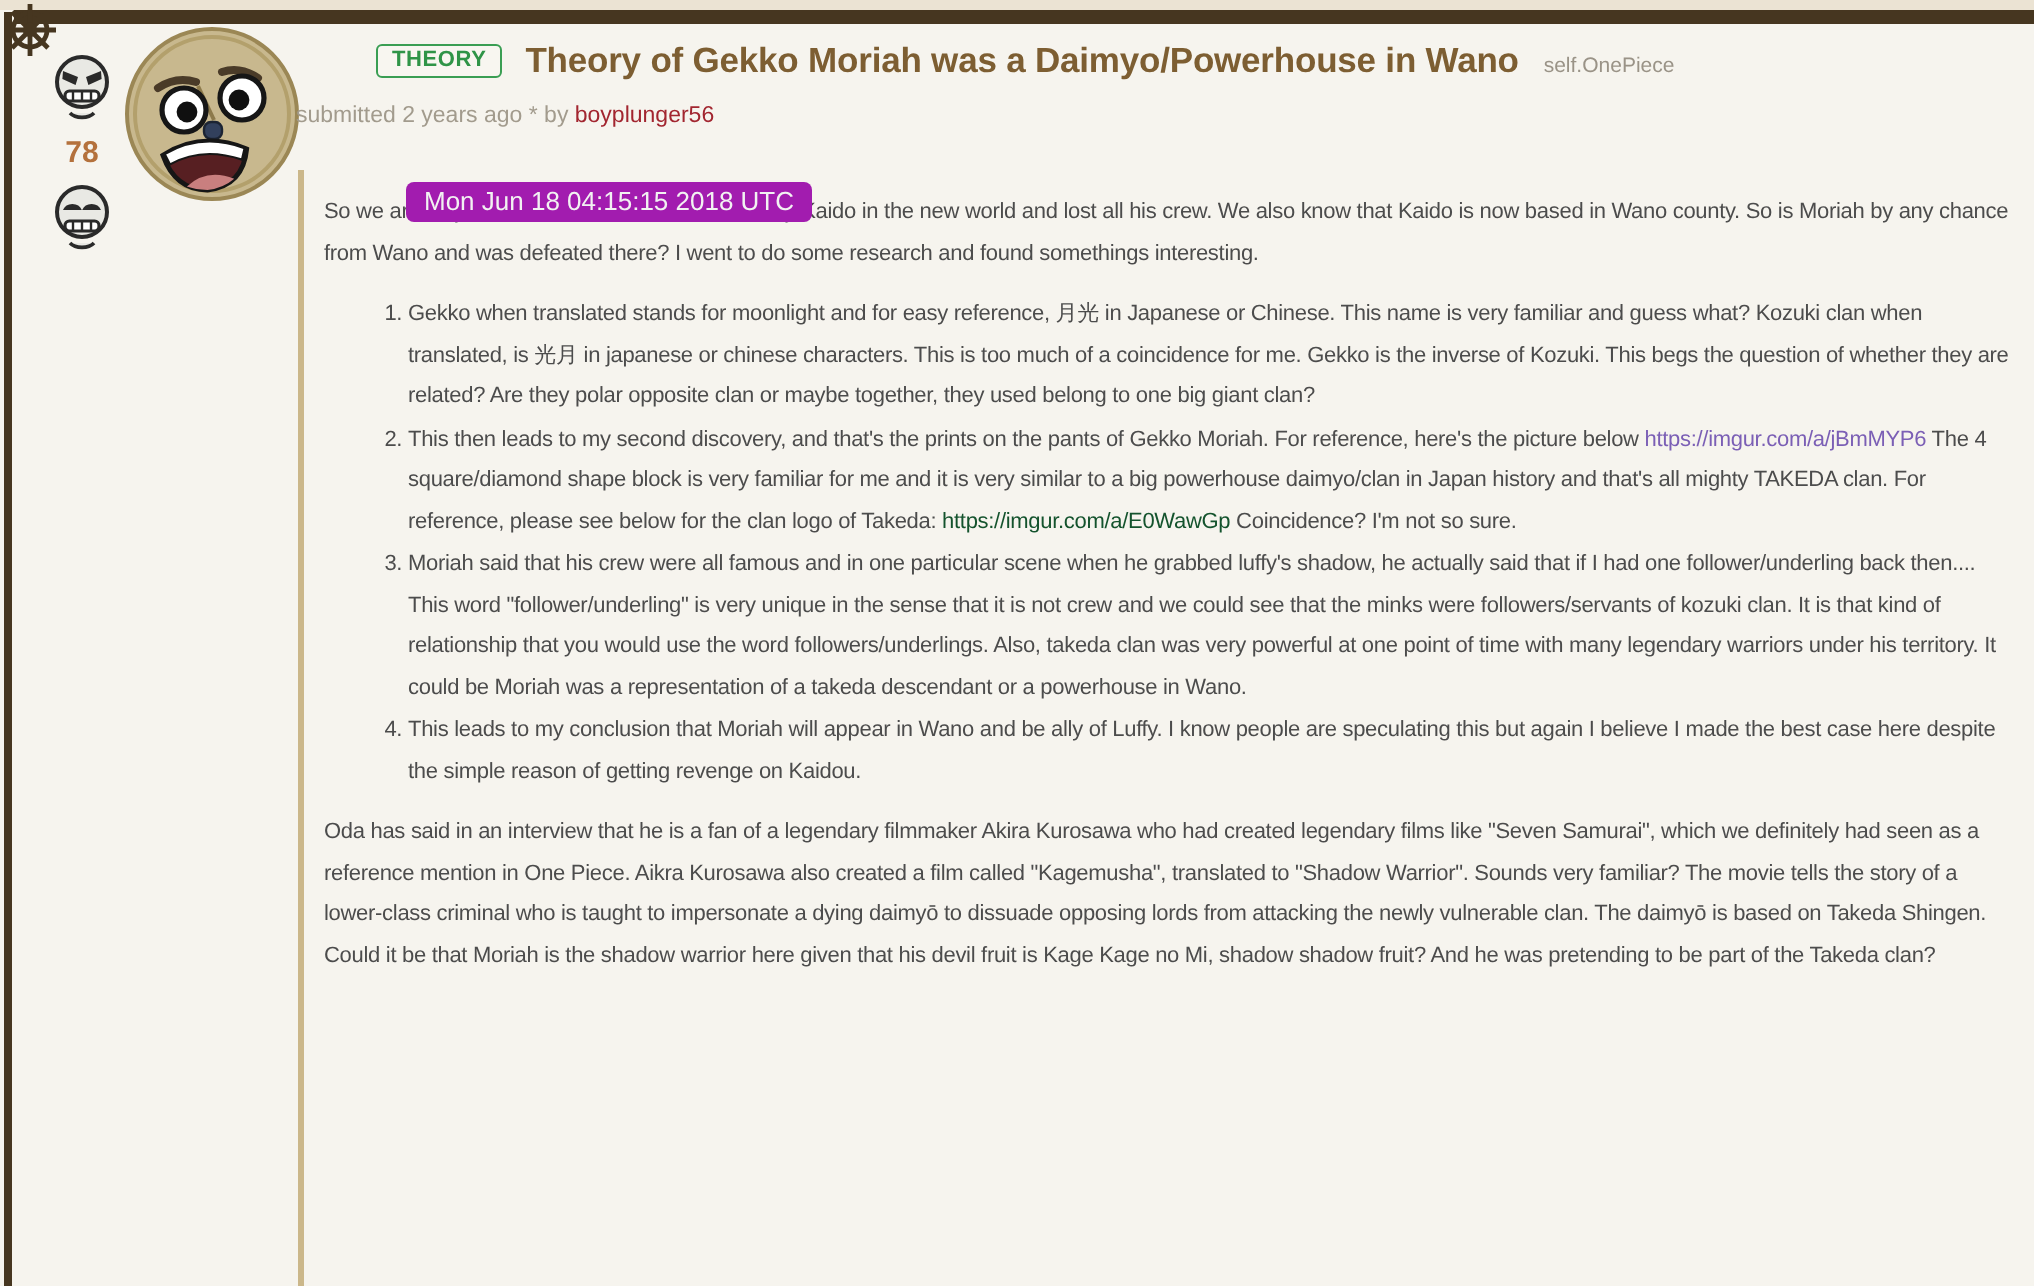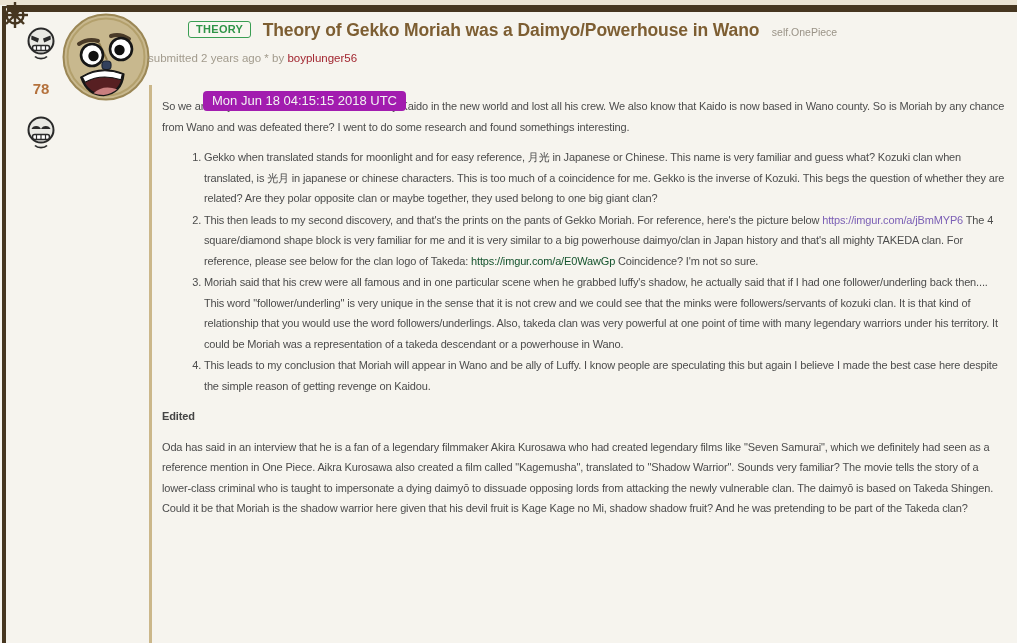--- a/index.html
+++ b/index.html
@@ -12,21 +12,21 @@
   }
   
   .top-strip { position:absolute; top:0; left:0; right:0; height:5px; background:#ebe3d3; }
   .frame-bar  { position:absolute; top:5px; left:7px; right:0; height:7px; background:#463620; }
   .frame-left { position:absolute; top:6px; left:2px; width:4px; bottom:0; background:#463620; }
   .wheel { position:absolute; top:-1px; left:-1px; width:38px; height:38px; }
 
   
   .vote-col {
     position:absolute; left:22px; top:26px; width:38px;
-    display:flex; flex-direction:column; align-items:center; gap:18px;
+    display:flex; flex-direction:column; align-items:center; gap:6px;
   }
   .vote-btn { width:32px; height:36px; cursor:pointer; }
   .score {
     font-size:15px; font-weight:bold; color:#b4713c;
     font-family:"Liberation Sans", sans-serif;
   }
 
   
   .avatar { position:absolute; left:62px; top:13px; width:88px; height:88px; cursor:pointer; }
 
@@ -150,15 +150,14 @@
 <div class="tooltip">Mon Jun 18 04:15:15 2018 UTC</div>
 
 <div class="usertext">
   <p>So we are only know that Moriah was defeated by Kaido in the new world and lost all his crew. We also know that Kaido is now based in Wano county. So is Moriah by any chance from Wano and was defeated there? I went to do some research and found somethings interesting.</p>
   <ol>
     <li><span>Gekko when translated stands for moonlight and for easy reference, 月光 in Japanese or Chinese. This name is very familiar and guess what? Kozuki clan when translated, is 光月 in japanese or chinese characters. This is too much of a coincidence for me. Gekko is the inverse of Kozuki. This begs the question of whether they are related? Are they polar opposite clan or maybe together, they used belong to one big giant clan?</span></li>
     <li><span>This then leads to my second discovery, and that's the prints on the pants of Gekko Moriah. For reference, here's the picture below </span><a class="link-purple">https://imgur.com/a/jBmMYP6</a><span> The 4 square/diamond shape block is very familiar for me and it is very similar to a big powerhouse daimyo/clan in Japan history and that's all mighty TAKEDA clan. For reference, please see below for the clan logo of Takeda: </span><a class="link-blue">https://imgur.com/a/E0WawGp</a><span> Coincidence? I'm not so sure.</span></li>
     <li><span>Moriah said that his crew were all famous and in one particular scene when he grabbed luffy's shadow, he actually said that if I had one follower/underling back then.... This word "follower/underling" is very unique in the sense that it is not crew and we could see that the minks were followers/servants of kozuki clan. It is that kind of relationship that you would use the word followers/underlings. Also, takeda clan was very powerful at one point of time with many legendary warriors under his territory. It could be Moriah was a representation of a takeda descendant or a powerhouse in Wano.</span></li>
     <li><span>This leads to my conclusion that Moriah will appear in Wano and be ally of Luffy. I know people are speculating this but again I believe I made the best case here despite the simple reason of getting revenge on Kaidou.</span></li>
   </ol>
-  <p class="edited-label">Edited</p>
   <p>Oda has said in an interview that he is a fan of a legendary filmmaker Akira Kurosawa who had created legendary films like "Seven Samurai", which we definitely had seen as a reference mention in One Piece. Aikra Kurosawa also created a film called "Kagemusha", translated to "Shadow Warrior". Sounds very familiar? The movie tells the story of a lower-class criminal who is taught to impersonate a dying daimyō to dissuade opposing lords from attacking the newly vulnerable clan. The daimyō is based on Takeda Shingen. Could it be that Moriah is the shadow warrior here given that his devil fruit is Kage Kage no Mi, shadow shadow fruit? And he was pretending to be part of the Takeda clan?</p>
 </div>
 
 </body></html>

